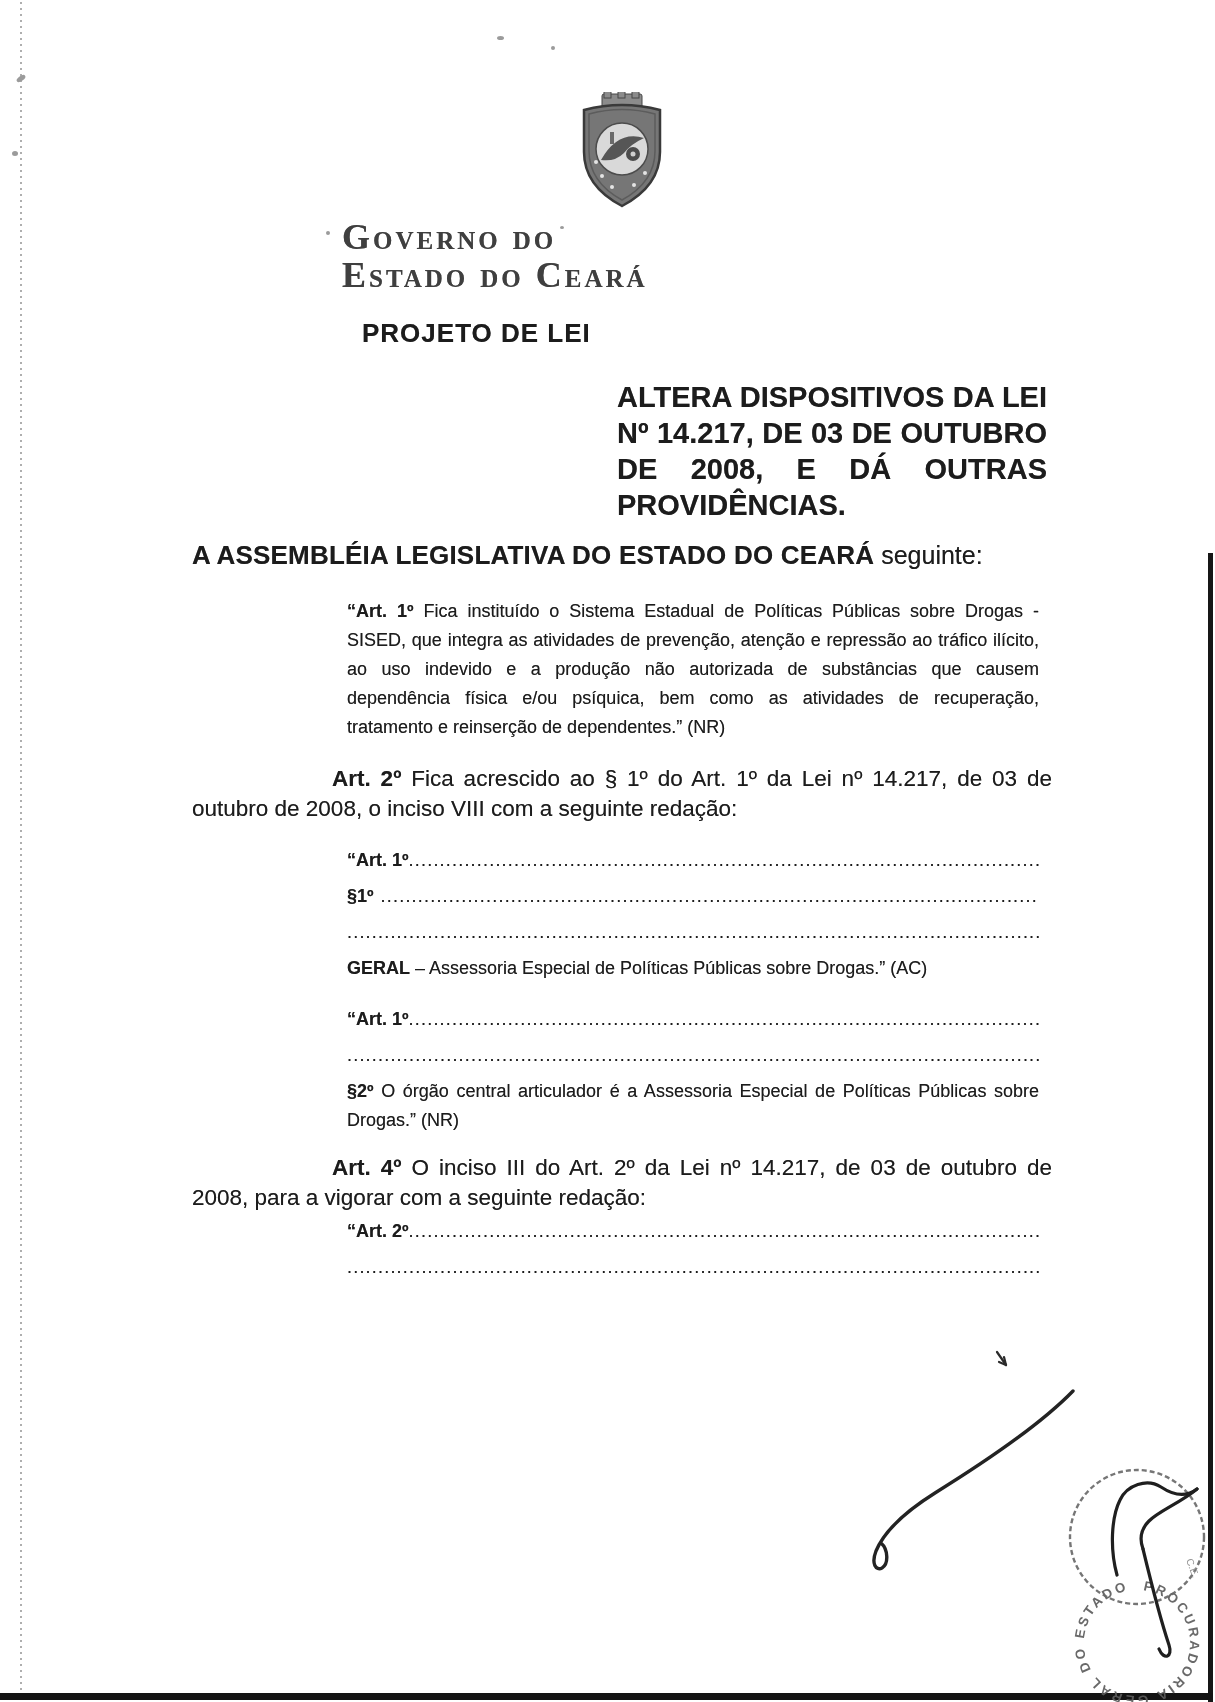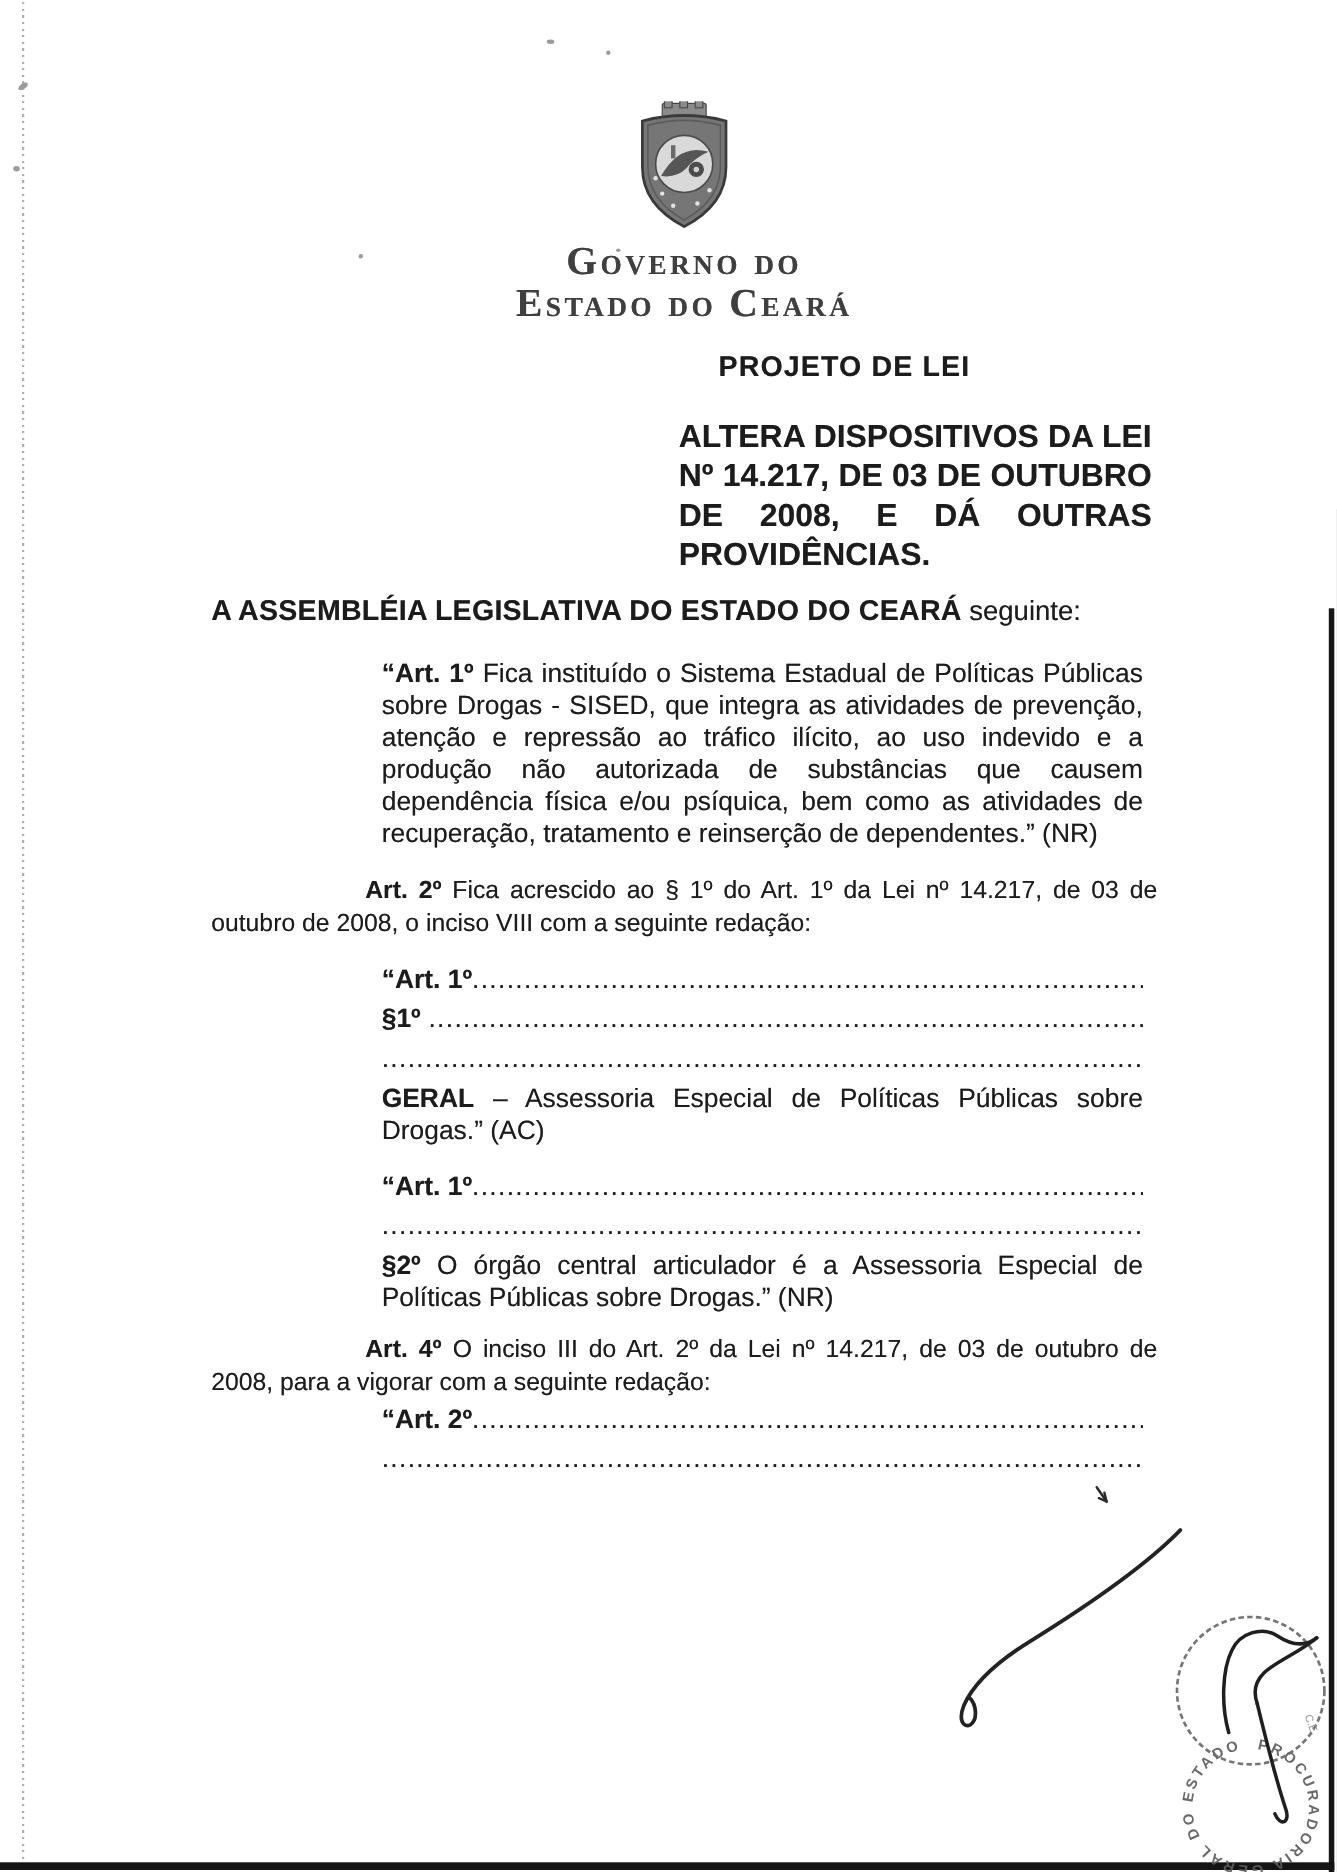--- a/index.html
+++ b/index.html
@@ -3,35 +3,35 @@
 <meta charset="utf-8">
 <style>
   html,body{margin:0;padding:0;background:#e8e8e8;}
   .page{
     position:relative;width:1215px;height:1702px;background:#ffffff;
     overflow:hidden;font-family:"Liberation Sans",sans-serif;color:#1c1c1c;
   }
   .content{position:absolute;left:192px;top:0;width:860px;text-shadow:0 0 .5px rgba(25,25,25,.55);}
   
   .crest{display:block;margin:92px 0 0 382px;}
-  .org{margin:10px 0 0 150px;width:560px;text-align:center;
+  .org{margin:10px 0 0 150px;width:560px;
        font-family:"Liberation Serif",serif;font-variant:small-caps;
        font-size:36px;line-height:38px;color:#3f3f3f;letter-spacing:3px;font-weight:600;}
-  .doc-type{margin:24px 0 0 170px;width:520px;text-align:right;
+  .doc-type{margin:24px 0 0 170px;width:520px;text-align:left;
        font-weight:bold;font-size:26px;letter-spacing:1px;}
   .epigraph{margin:30px 0 0 425px;width:430px;text-align:justify;
        font-weight:bold;font-size:29px;line-height:36px;}
   .preamble{margin-top:16px;font-size:26px;line-height:32px;}
   .preamble b{letter-spacing:.2px;}
   .preamble span{font-size:25px;}
   
   .para{font-size:22.5px;line-height:30px;text-align:justify;text-indent:140px;margin:0;}
   .mt-a{margin-top:26px}.mt-b{margin-top:22px}.mt-c{margin-top:24px}.mt-d{margin-top:18px}
   
-  .quote{margin-left:155px;width:692px;font-size:24px;line-height:29px;}
+  .quote{margin-left:155px;width:692px;font-size:18px;line-height:29px;}
   .q1{margin-top:24px}.q2{margin-top:22px}.q3{margin-top:22px}.q4{margin-top:4px}
   .qpara{text-align:justify;margin:0;}
   .qline{display:flex;align-items:baseline;margin:0;}
   .qline .leader{flex:1;overflow:hidden;white-space:nowrap;letter-spacing:1.2px;}
   .qline.gap{margin-top:7px;}
   .qline .pre-sp{margin-left:7px;}
   .inciso{margin-top:7px;}
   
   .ink-overlay{position:absolute;left:0;top:0;z-index:5;pointer-events:none;}
   .edge-right{position:absolute;right:2px;top:553px;width:5px;height:1149px;background:#161616;}

